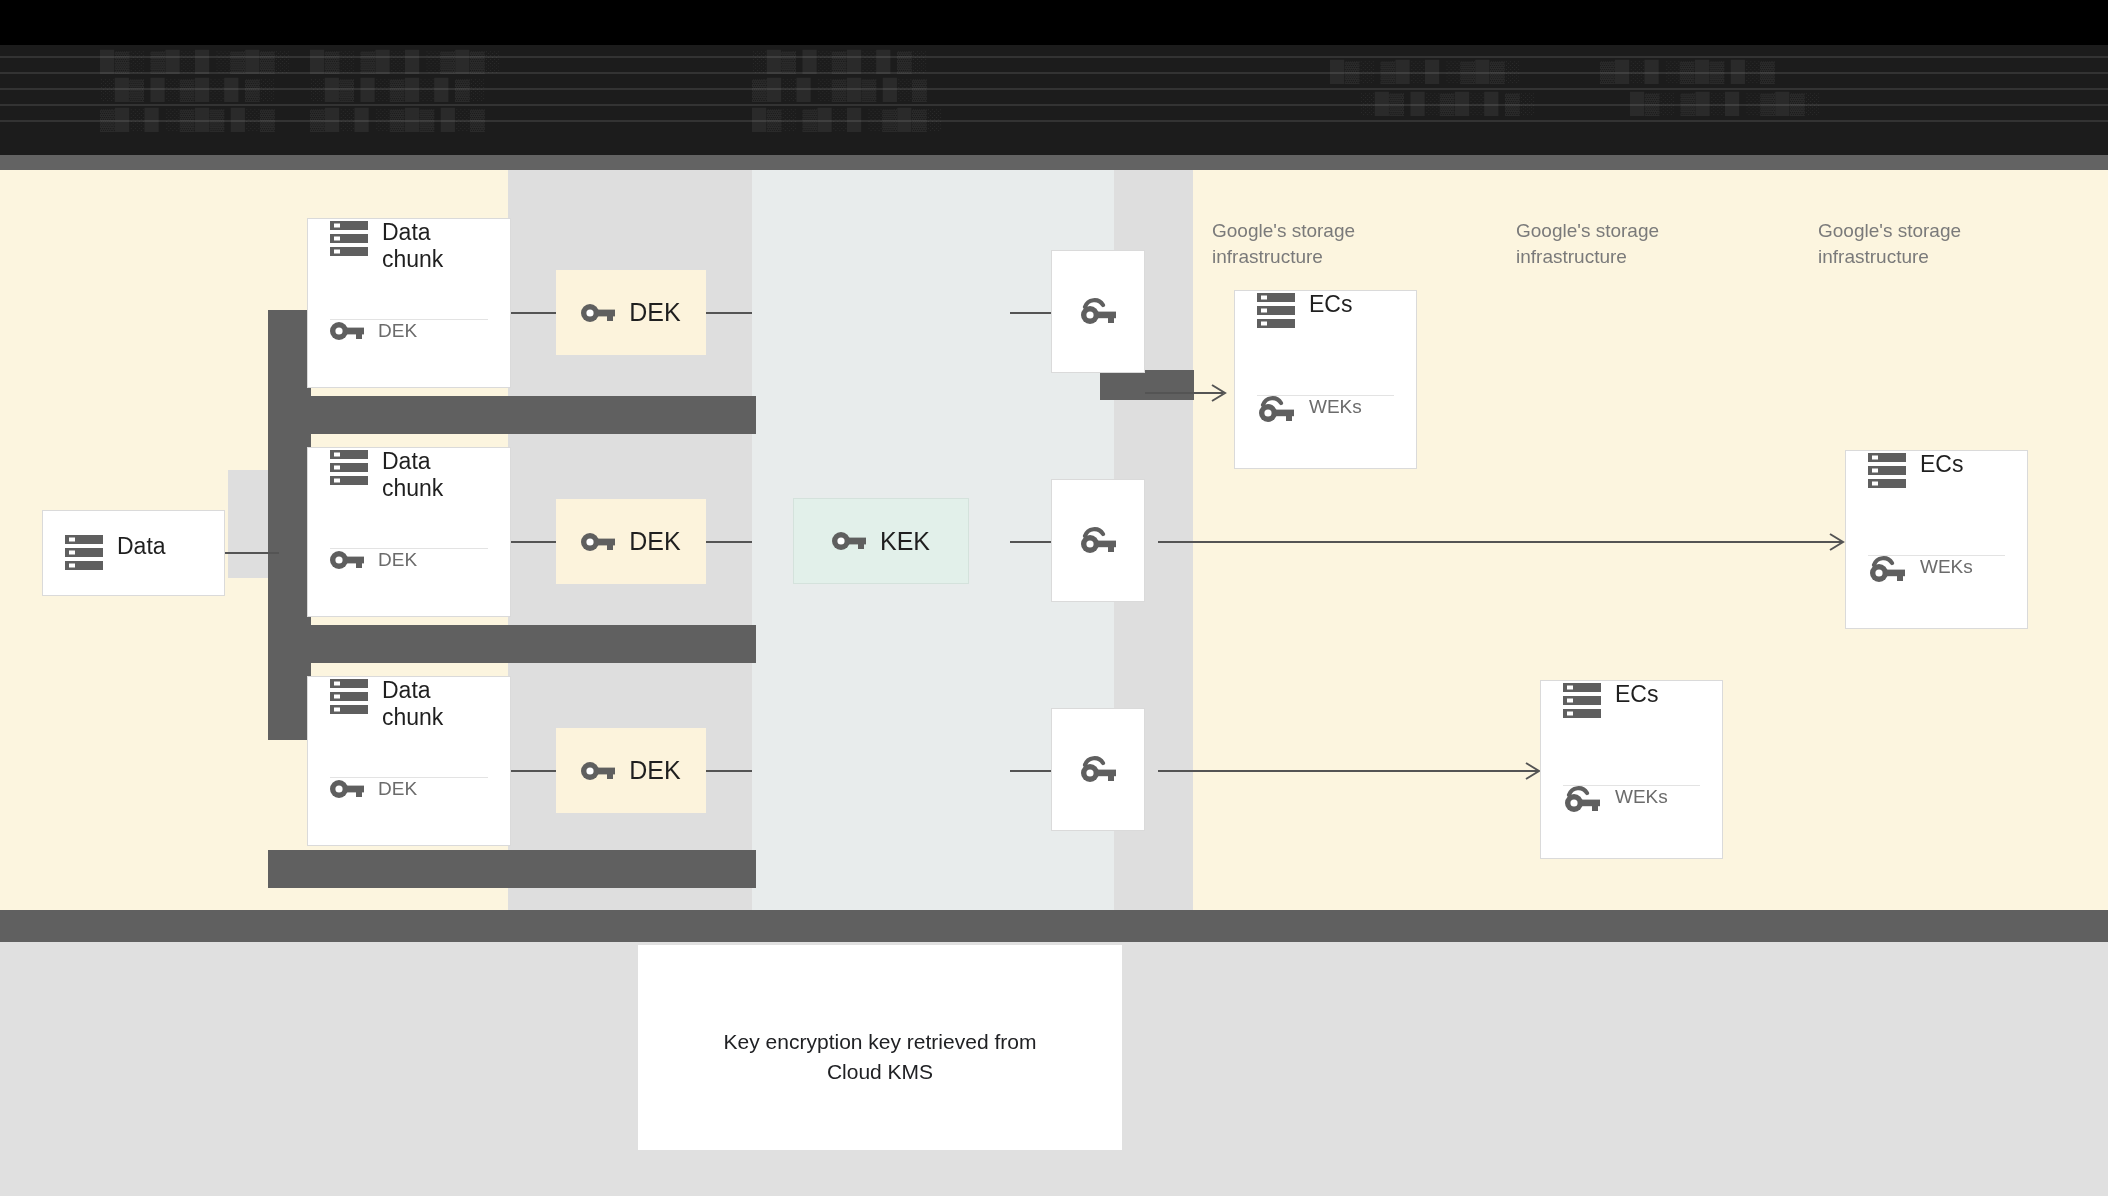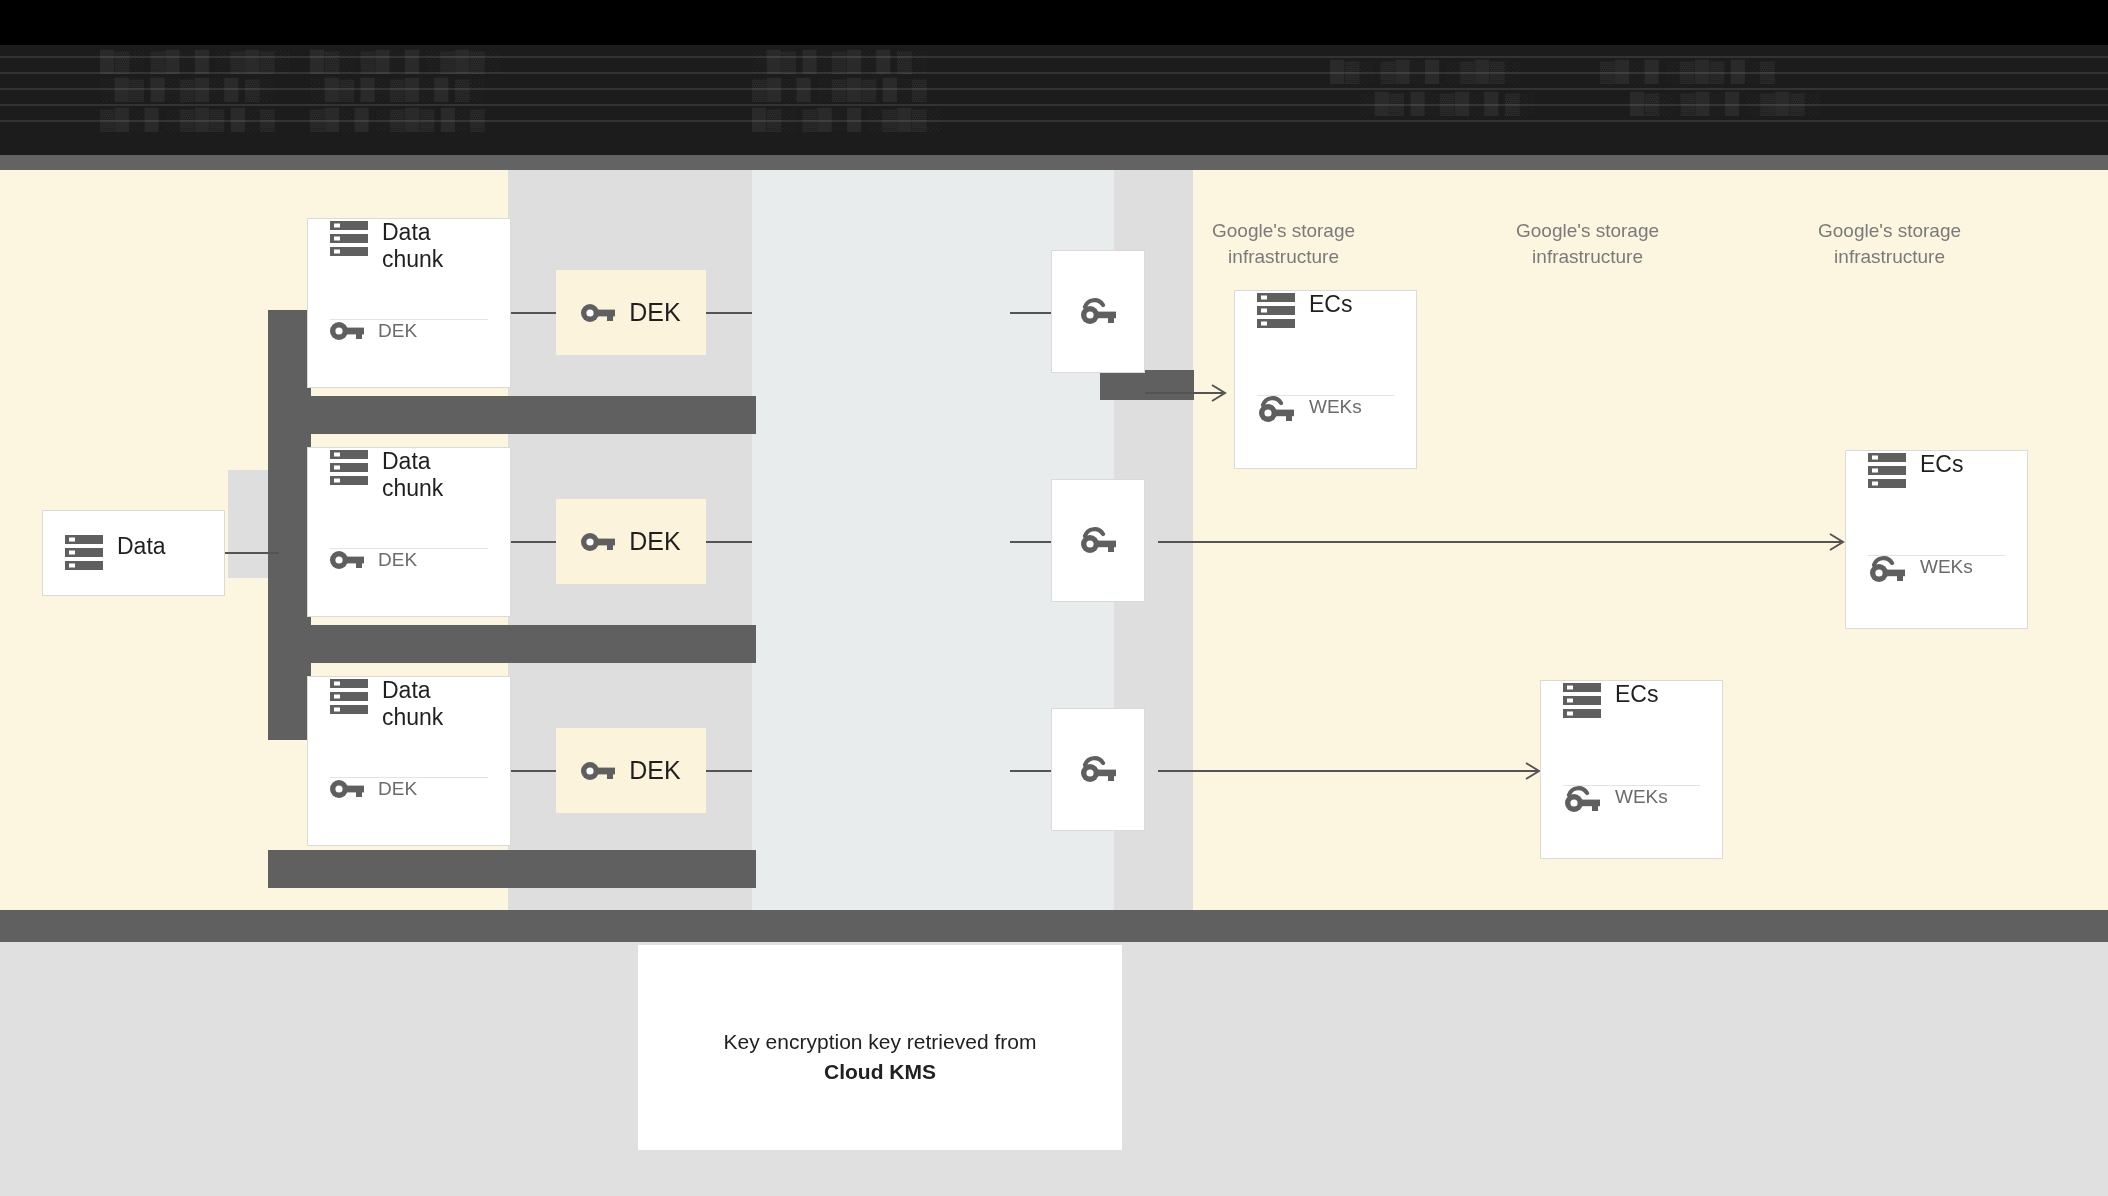--- a/index.html
+++ b/index.html
@@ -112,21 +112,20 @@
     background:#545454;
   }
 
   
   .infra-label{
     position:absolute;
     font-size:19px;
     color:#7a7a7a;
     line-height:1.35;
     white-space:pre-line;
-    text-align:center;
   }
 
   
   .bottom-bar{
     position:absolute; left:0; top:910px; width:2108px; height:32px;
     background:#606060;
   }
   .bottom-area{
     position:absolute; left:0; top:942px; width:2108px; height:254px;
     background:#E0E0E0;
@@ -347,20 +346,31 @@
             <circle cx="9" cy="11" r="9" fill="#5F5F5F"></circle>
             <circle cx="9" cy="11" r="3.6" fill="#fff"></circle>
             <rect x="14" y="7.6" width="20" height="6.8" fill="#5F5F5F"></rect>
             <rect x="26" y="13" width="6" height="6" fill="#5F5F5F"></rect>
           </svg>
       </span>
       <span class="chip-label">DEK</span>
     </div>
     <div class="line" style="left:706px; top:600px; width:46px;"></div>
 
+    <div class="chip" style="left:793px; top:328px; width:176px; height:86px; background:#E2F0EA; border:1px solid #D4E2DC;">
+      <span>
+        <svg width="34" height="22" viewBox="0 0 34 22">
+            <circle cx="9" cy="11" r="9" fill="#5F5F5F"></circle>
+            <circle cx="9" cy="11" r="3.6" fill="#fff"></circle>
+            <rect x="14" y="7.6" width="20" height="6.8" fill="#5F5F5F"></rect>
+            <rect x="26" y="13" width="6" height="6" fill="#5F5F5F"></rect>
+          </svg>
+      </span>
+      <span class="chip-label">KEK</span>
+    </div>
 
     <div class="line" style="left:1010px; top:142px; width:41px;"></div>
     <div class="card" style="left:1051px; top:80px; width:94px; height:123px; display:flex; align-items:center; justify-content:center;">
       <span>
         <svg width="38" height="28" viewBox="0 0 38 28">
           <path d="M6 9 A10 10 0 0 1 24 7" stroke="#5F5F5F" stroke-width="4.2" fill="none" stroke-linecap="round"></path>
           <circle cx="11" cy="17" r="9" fill="#5F5F5F"></circle>
           <circle cx="11" cy="17" r="3.6" fill="#fff"></circle>
           <rect x="16" y="13.6" width="21" height="6.6" fill="#5F5F5F"></rect>
           <rect x="29" y="19" width="6" height="6" fill="#5F5F5F"></rect>
@@ -506,17 +516,17 @@
   </div>
 
   <div class="bottom-bar"></div>
   <div class="bottom-area"></div>
 
   <div class="caption">
     <div>
     </div>
     <div class="cap-norm">
       <div>Key encryption key retrieved from</div>
-      <div style="font-weight:700;">Cloud KMS</div>
+      <div style="font-weight:400;">Cloud KMS</div>
     </div>
   </div>
 
 </div>
 
 </body></html>

